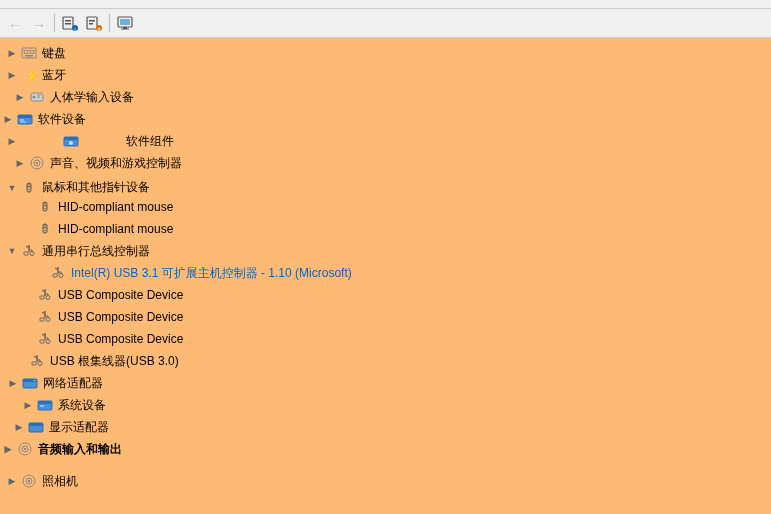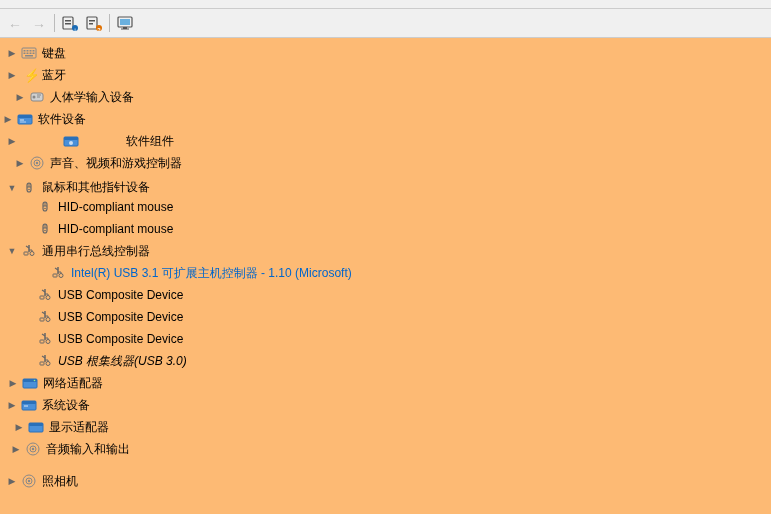--- a/index.html
+++ b/index.html
@@ -331,21 +331,21 @@
             <line x1="8" y1="2" x2="8" y2="9" stroke="#666" stroke-width="1.5"></line>
             <line x1="8" y1="5" x2="5" y2="3" stroke="#666" stroke-width="1.2"></line>
             <rect x="3" y="9" width="4" height="3" rx="0.5" fill="none" stroke="#666" stroke-width="1"></rect>
             <circle cx="11" cy="10.5" r="2" fill="none" stroke="#666" stroke-width="1"></circle>
             <line x1="8" y1="7" x2="11" y2="7" stroke="#666" stroke-width="1"></line>
             <line x1="11" y1="7" x2="11" y2="8.5" stroke="#666" stroke-width="1"></line>
           </svg>
         </span>
         <span class="label">USB Composite Device</span>
       </div>
-      <div class="tree-item" style="padding-left: 20px; font-style: italic;">
+      <div class="tree-item" style="padding-left: 12px;">
         <span class="expander leaf"></span>
         <span class="icon">
           <svg width="16" height="16" viewBox="0 0 16 16">
             <line x1="8" y1="2" x2="8" y2="9" stroke="#666" stroke-width="1.5"></line>
             <line x1="8" y1="5" x2="5" y2="3" stroke="#666" stroke-width="1.2"></line>
             <rect x="3" y="9" width="4" height="3" rx="0.5" fill="none" stroke="#666" stroke-width="1"></rect>
             <circle cx="11" cy="10.5" r="2" fill="none" stroke="#666" stroke-width="1"></circle>
             <line x1="8" y1="7" x2="11" y2="7" stroke="#666" stroke-width="1"></line>
             <line x1="11" y1="7" x2="11" y2="8.5" stroke="#666" stroke-width="1"></line>
           </svg>
@@ -356,42 +356,42 @@
         <span class="expander collapsed"></span>
         <span class="icon">
           <svg width="16" height="16" viewBox="0 0 16 16">
             <rect x="1" y="4" width="14" height="9" rx="1" fill="#4a90d9" stroke="#2a70b9" stroke-width="1"></rect>
             <rect x="1" y="4" width="14" height="3" rx="1" fill="#2a70b9"></rect>
             <circle cx="12.5" cy="5.5" r="0.8" fill="#90ee90"></circle>
           </svg>
         </span>
         <span class="label">网络适配器</span>
       </div>
-      <div class="tree-item" style="padding-left: 4px;">
+      <div class="tree-item" style="padding-left: 20px;">
         <span class="expander collapsed"></span>
         <span class="icon">
           <svg width="16" height="16" viewBox="0 0 16 16">
             <rect x="1" y="4" width="14" height="9" rx="1" fill="#4a90d9" stroke="#2a70b9" stroke-width="1"></rect>
             <rect x="1" y="4" width="14" height="3" rx="1" fill="#2a70b9"></rect>
             <rect x="3" y="8.5" width="4" height="1" fill="white" opacity="0.8"></rect>
           </svg>
         </span>
         <span class="label">系统设备</span>
       </div>
       <div class="tree-item" style="padding-left: 11px;">
         <span class="expander collapsed"></span>
         <span class="icon">
           <svg width="16" height="16" viewBox="0 0 16 16">
             <rect x="1" y="4" width="14" height="9" rx="1" fill="#4a90d9" stroke="#2a70b9" stroke-width="1"></rect>
             <rect x="1" y="4" width="14" height="3" rx="1" fill="#2a70b9"></rect>
           </svg>
         </span>
         <span class="label">显示适配器</span>
       </div>
-      <div class="tree-item" style="padding-left: 8px;">
+      <div class="tree-item" style="padding-left: 0; font-weight: bold;">
         <span class="expander collapsed"></span>
         <span class="icon">
           <svg width="16" height="16" viewBox="0 0 16 16">
             <circle cx="8" cy="8" r="6" fill="none" stroke="#888" stroke-width="1"></circle>
             <circle cx="8" cy="8" r="3" fill="none" stroke="#888" stroke-width="1"></circle>
             <circle cx="8" cy="8" r="1.2" fill="#888"></circle>
           </svg>
         </span>
         <span class="label">音频输入和输出</span>
       </div>

